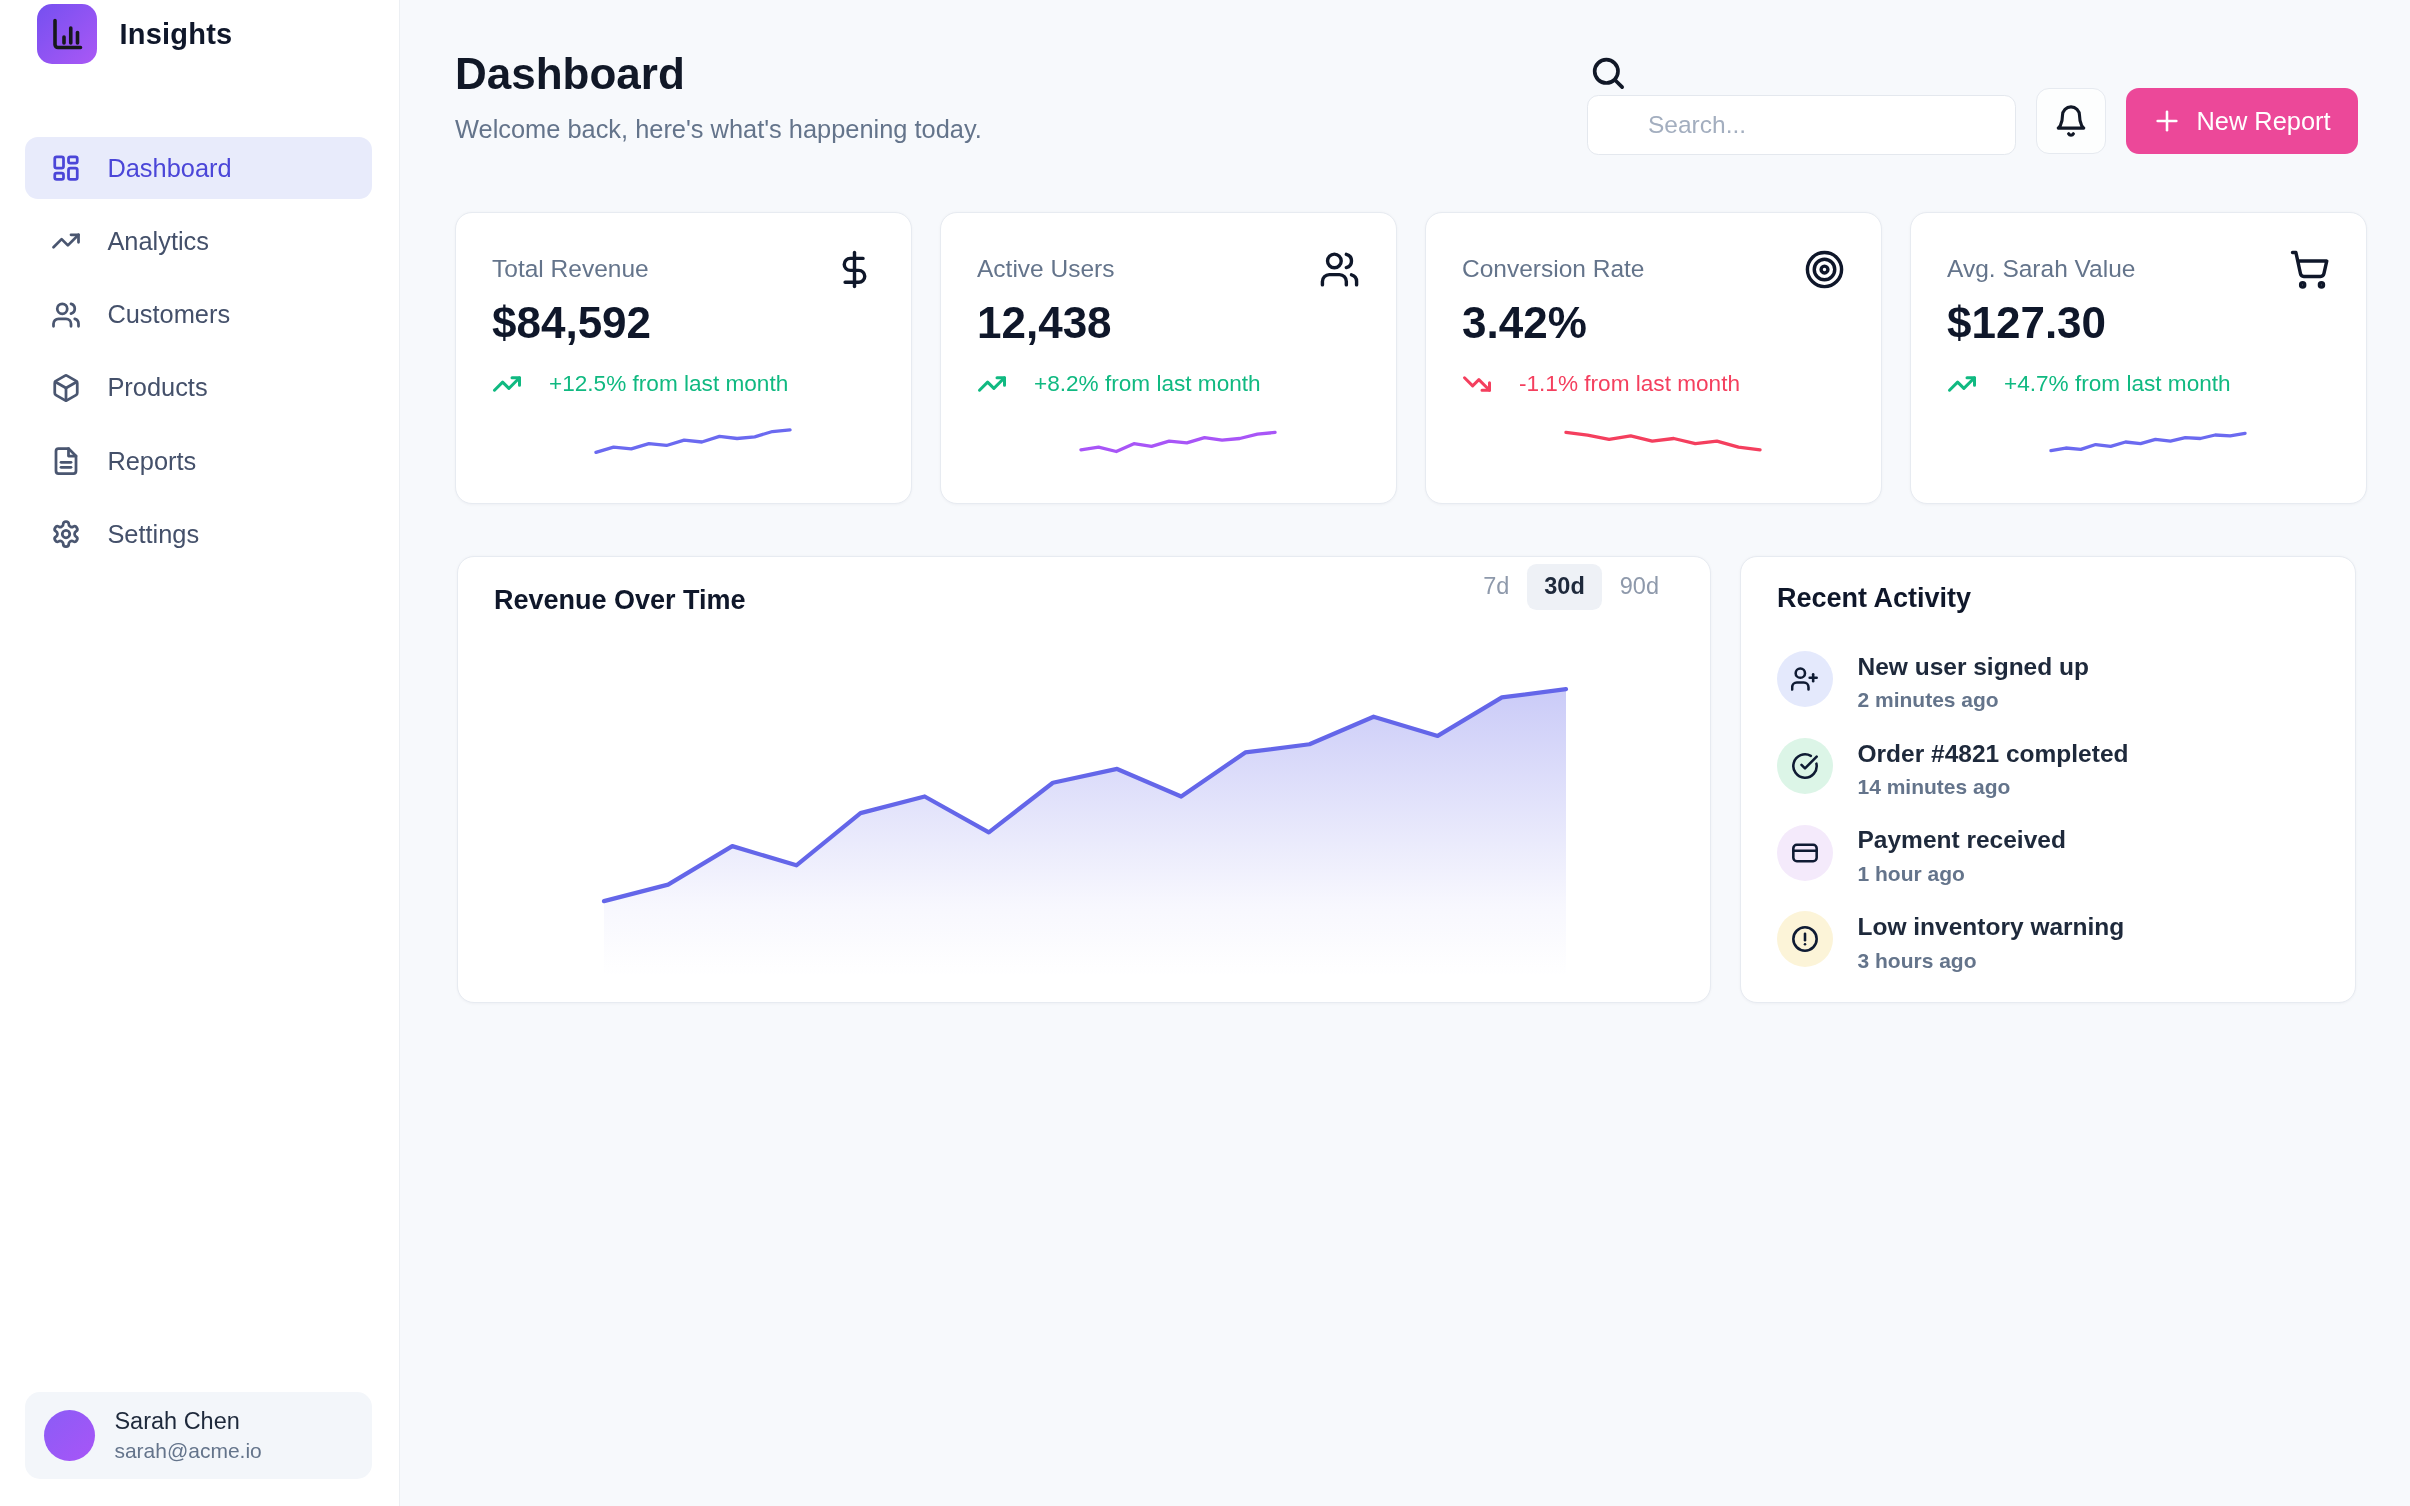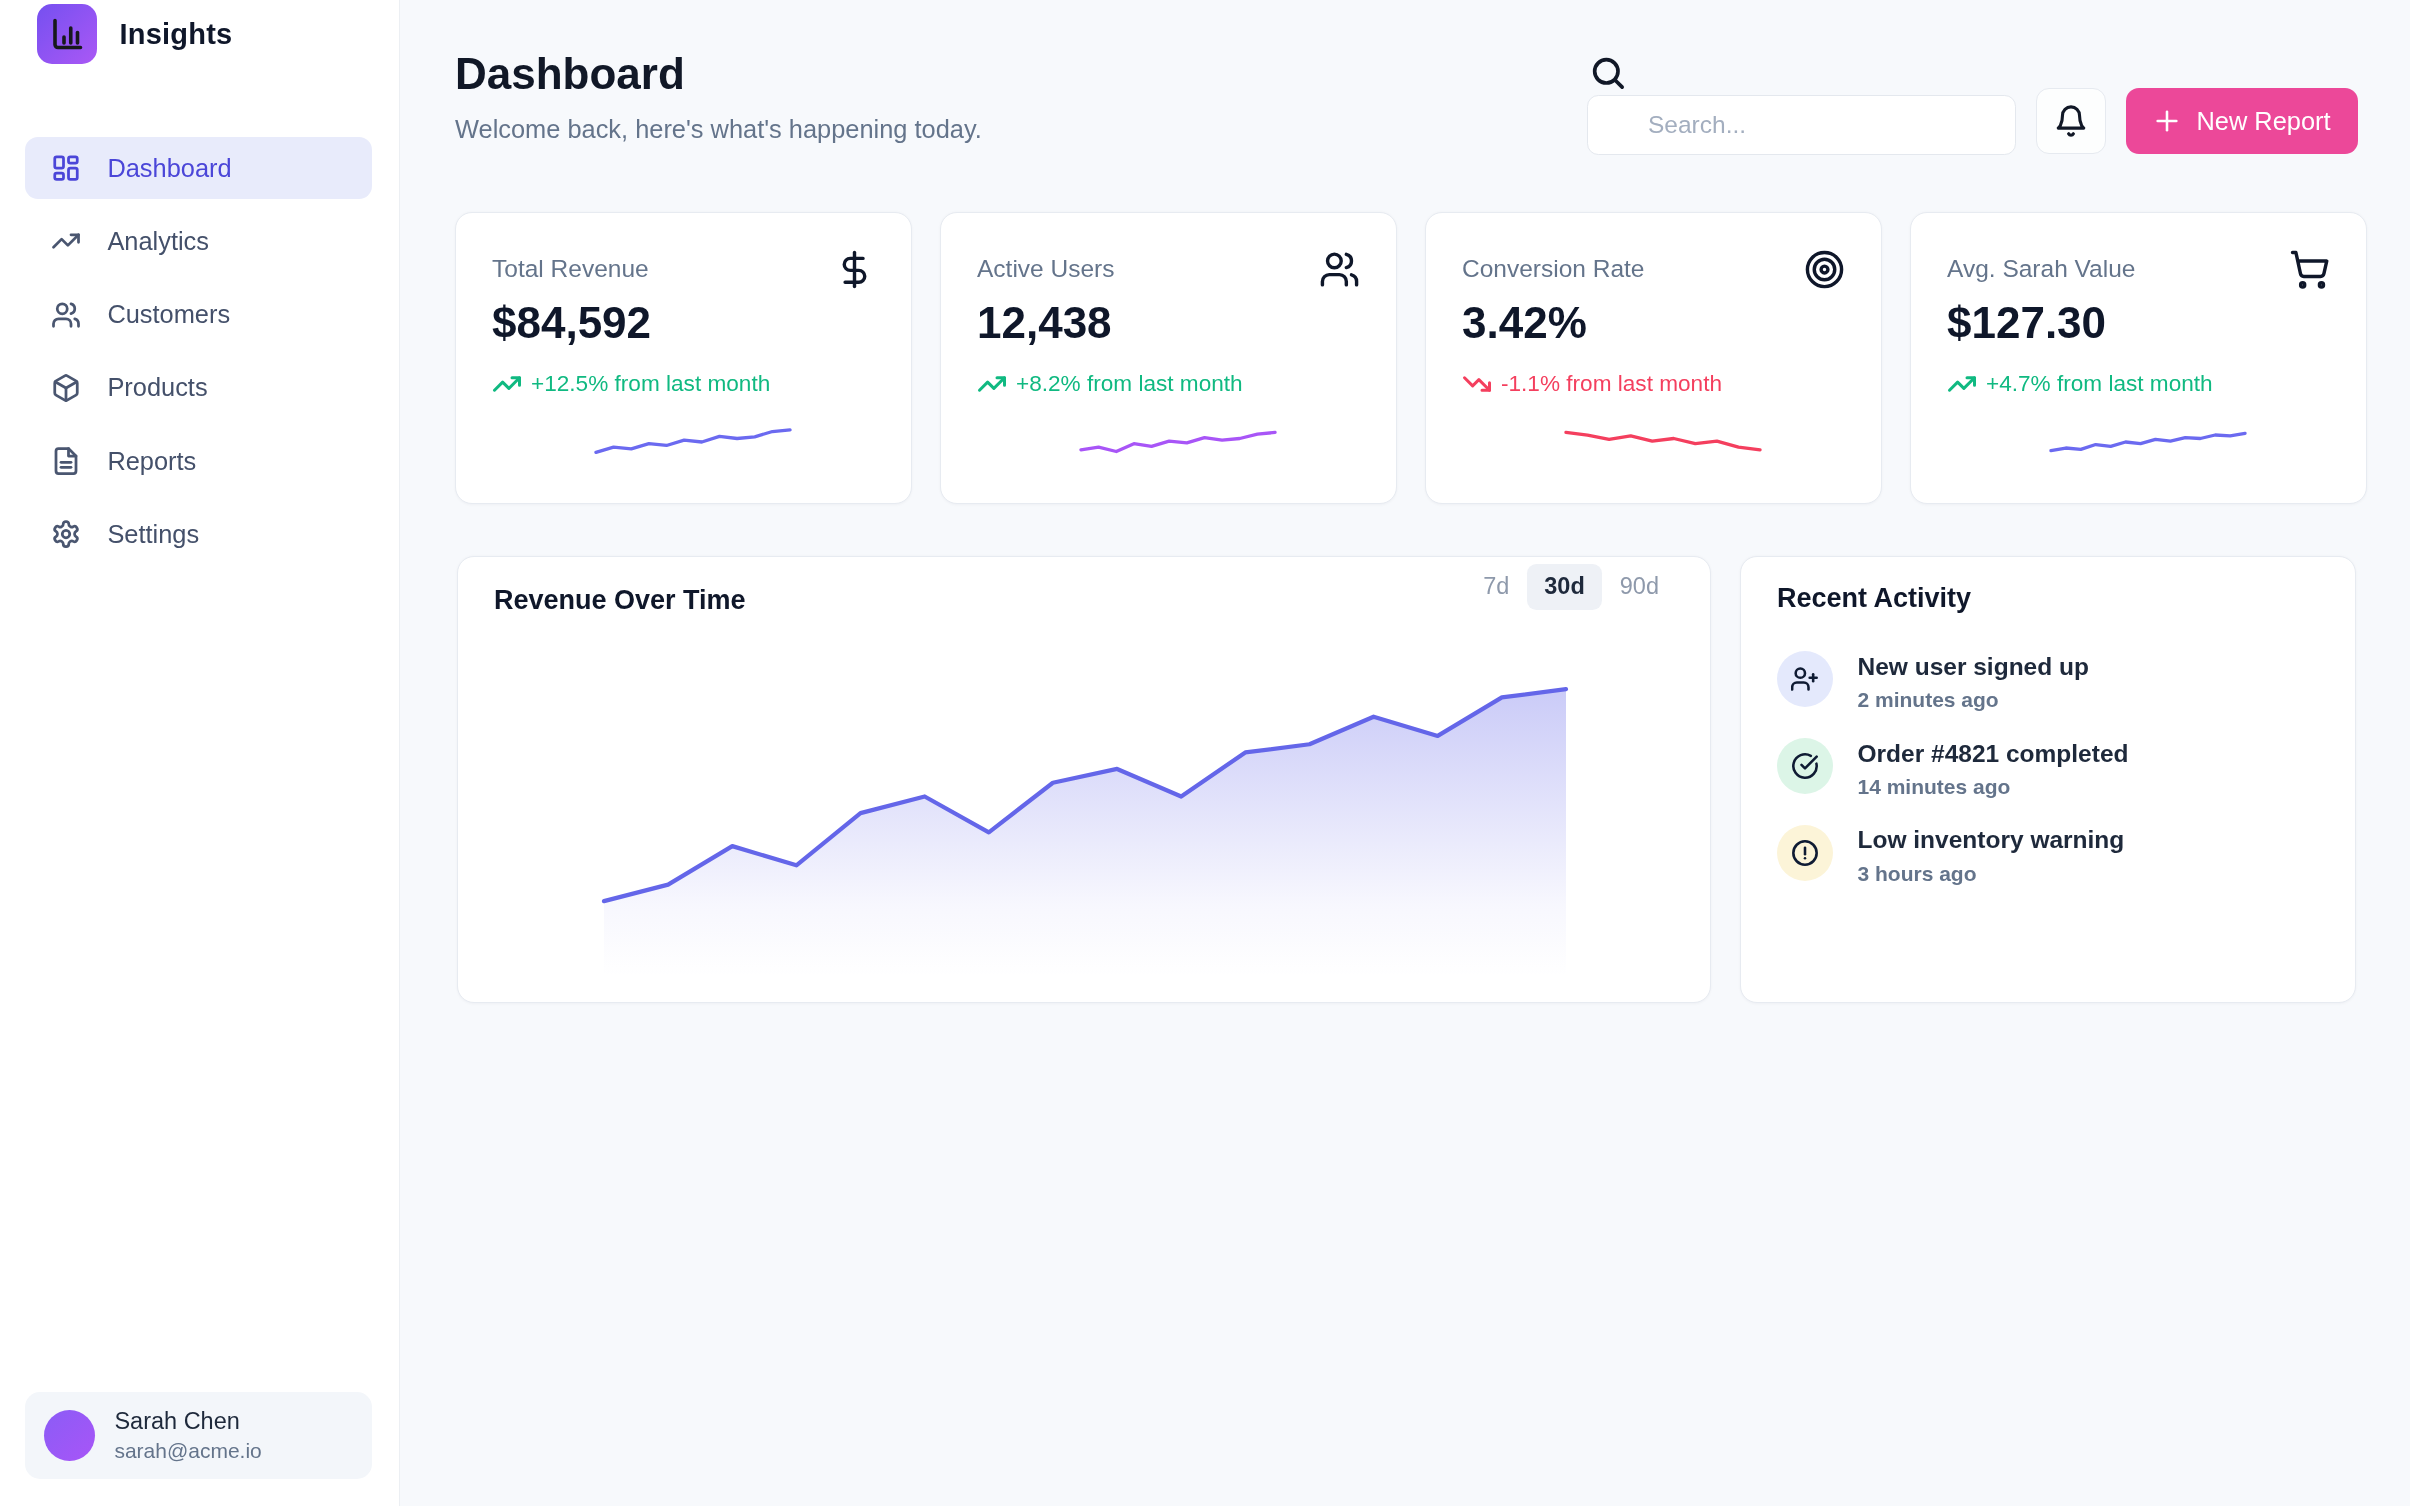--- a/index.html
+++ b/index.html
@@ -52,21 +52,21 @@
                     gap:15px; cursor:pointer; font-family:"Liberation Sans", sans-serif; }
   .new-report-btn svg { width:28px; height:28px; }
 
   
   .card { position:absolute; background:#ffffff; border:1.4px solid #e7ebf1; border-radius:17px;
           box-shadow:0 0.9px 2.8px rgba(15,23,42,.04); }
   .stat-card { top:212px; width:457px; height:292px; }
   .stat-label { position:absolute; left:36px; top:42px; font-size:24.5px; color:#64748b; }
   .stat-icon  { position:absolute; right:36px; top:36px; width:41px; height:41px; color:#0f172a; }
   .stat-value { position:absolute; left:36px; top:85px; font-size:44px; font-weight:700; color:#0f172a; }
-  .stat-delta { position:absolute; left:36px; top:156px; display:flex; align-items:center; gap:9px; font-size:22.6px; }
+  .stat-delta { position:absolute; left:36px; top:156px; display:flex; align-items:center; gap:27px; font-size:22.6px; }
   .stat-delta svg { width:30px; height:30px; }
   .spark { position:absolute; left:137px; top:201px; width:200px; height:49px; overflow:visible; }
 
   
   .chart-card { left:457px; top:556px; width:1254px; height:447px; }
   .chart-title { position:absolute; left:36px; top:28px; font-size:27px; font-weight:700; color:#0f172a; }
   .ranges { position:absolute; right:38px; top:7px; display:flex; align-items:center; gap:5px; font-size:23.5px; }
   .range { padding:9.4px 13px; color:#8e99ab; border-radius:9.4px; cursor:pointer; }
   .range.active { background:#eef1f6; color:#1e293b; font-weight:600; padding:9.4px 17px; }
   .main-chart { position:absolute; left:146px; top:105px; width:962px; height:315px; overflow:visible; }
@@ -310,20 +310,32 @@
             <path d="M21.8 10A10 10 0 1 1 17 3.34"></path>
               <path d="m9 11 3 3L22 4"></path>
           </svg>
         </div>
         <div>
           <div class="activity-item-title">Order #4821 completed</div>
           <div class="activity-item-time">14 minutes ago</div>
         </div>
       </div>
 
+      <div class="activity-item">
+        <div class="activity-ico" style="background: rgb(244, 234, 251);">
+          <svg viewBox="0 0 24 24" fill="none" stroke="currentColor" stroke-width="2.2" stroke-linecap="round" stroke-linejoin="round">
+            <rect x="2" y="5" width="20" height="14" rx="3"></rect>
+              <line x1="2" y1="10" x2="22" y2="10"></line>
+          </svg>
+        </div>
+        <div>
+          <div class="activity-item-title">Payment received</div>
+          <div class="activity-item-time">1 hour ago</div>
+        </div>
+      </div>
 
       <div class="activity-item">
         <div class="activity-ico" style="background: rgb(252, 244, 216);">
           <svg viewBox="0 0 24 24" fill="none" stroke="currentColor" stroke-width="2.2" stroke-linecap="round" stroke-linejoin="round">
             <circle cx="12" cy="12" r="10"></circle>
               <line x1="12" y1="7.5" x2="12" y2="13"></line>
               <line x1="12" y1="16.5" x2="12.01" y2="16.5"></line>
           </svg>
         </div>
         <div>

